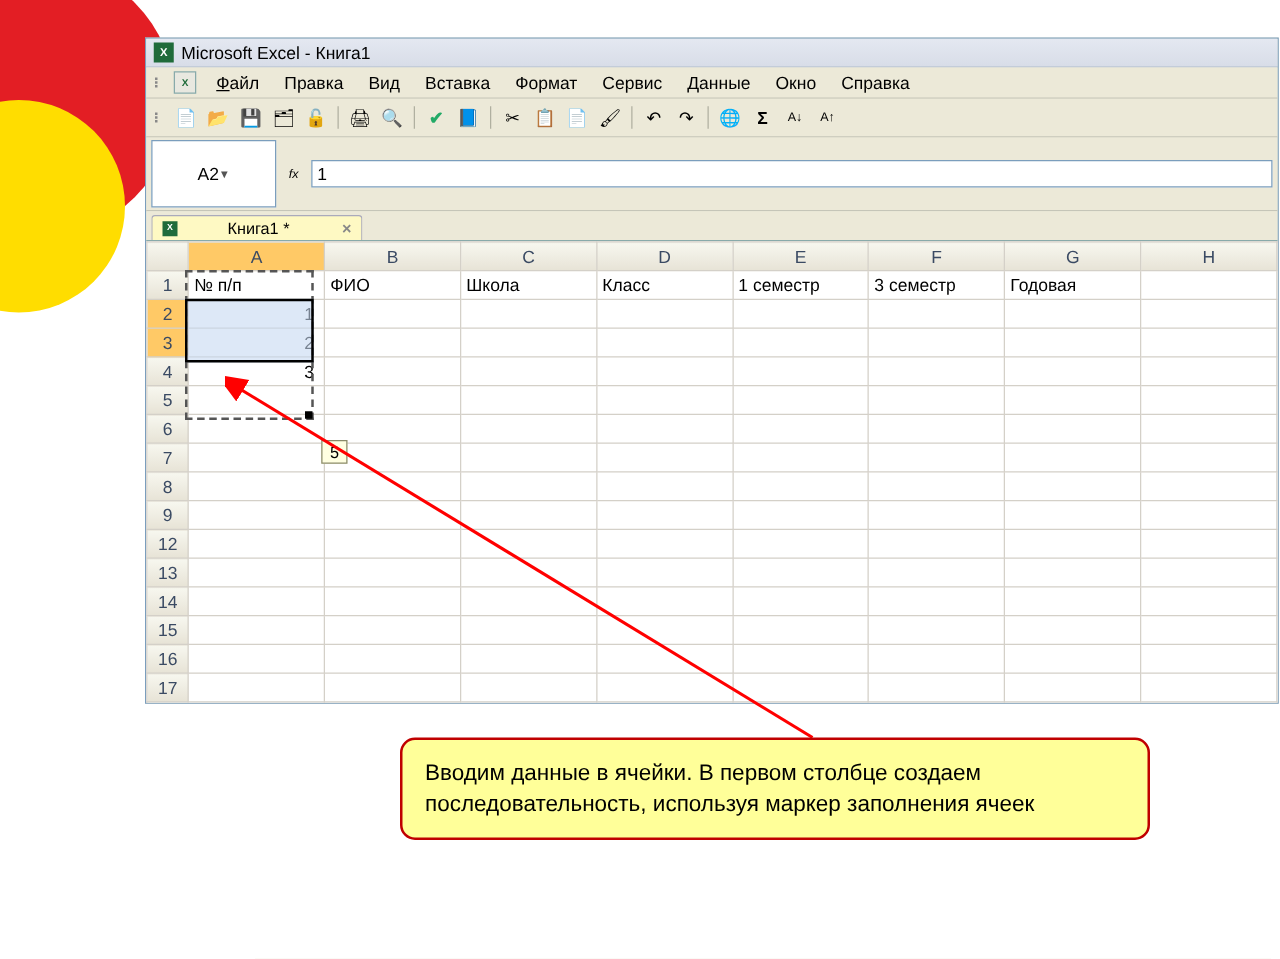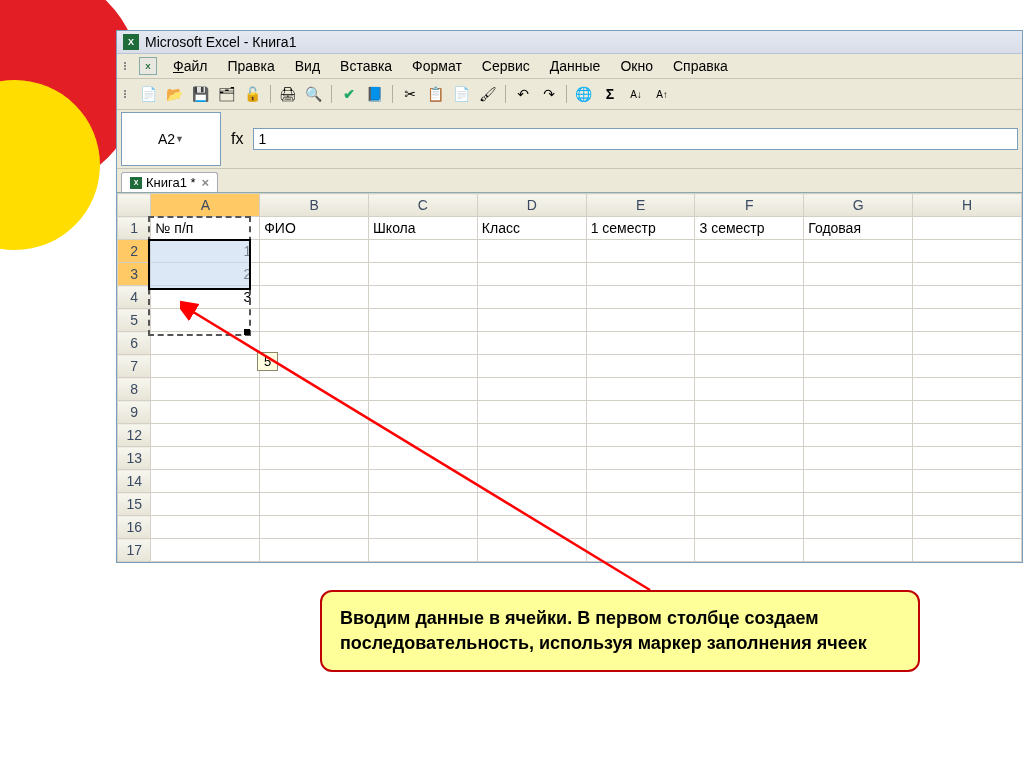--- a/index.html
+++ b/index.html
@@ -98,35 +98,35 @@
   display: flex;
   align-items: center;
   gap: 4px;
   border-bottom: 1px solid #c5c5b8;
 }
 .name-box {
   width: 90px; background: #fff; border: 1px solid #7b9ebd; padding: 18px 4px; font-size: 14px;
   display: flex; justify-content: center; align-items: center;
 }
 .name-box .dd { font-size: 9px; color: #555; }
-.fx-label { font-size: 16px; padding: 0 6px; }
+.fx-label { font-style: italic; font-size: 10px; padding: 0 6px; }
 .formula-input {
   flex: 1; background: #fff; border: 1px solid #7b9ebd; padding: 2px 4px; font-size: 14px; height: 16px;
 }
 .sheet-tabs {
   background: #ece9d8;
   padding: 3px 4px 0;
   display: flex;
   align-items: end;
   gap: 2px;
   border-bottom: 1px solid #8aa;
 }
 .sheet-tab {
-  background: #ffffff; border: 1px solid #aab; border-bottom: none; padding: 2px 8px;
-  display: inline-flex; align-items: center; font-size: 13px; border-radius: 3px 3px 0 0;
+  background: #fef9c3; border: 1px solid #aab; border-bottom: none; padding: 2px 8px;
+  display: inline-flex; align-items: center; font-size: 13px; border-radius: 3px 3px 0 0; gap: 36px;
 }
 .sheet-tab .sm-icon { width: 12px; height: 12px; background: #1f6b3a; color:#fff; font-size:7px; display:inline-flex; align-items:center; justify-content:center; margin-right:4px; font-weight:bold;}
 .sheet-tab .close-x { margin-left: 6px; color: #888; font-weight: bold; cursor: pointer; }
 .grid-area {
   background: #fff;
   position: relative;
 }
 .grid {
   border-collapse: collapse;
   width: 100%;
@@ -177,21 +177,21 @@
 .annotation-box {
   position: absolute;
   left: 320px;
   top: 590px;
   width: 560px;
   background: #ffff99;
   border: 2px solid #c00000;
   border-radius: 12px;
   padding: 14px 18px;
   font-size: 18px;
-  font-weight: bold;
+  font-weight: normal;
   z-index: 5;
   line-height: 1.4;
 }
 .arrow-svg {
   position: absolute;
   left: 180px;
   top: 300px;
   z-index: 4;
   pointer-events: none;
 }

